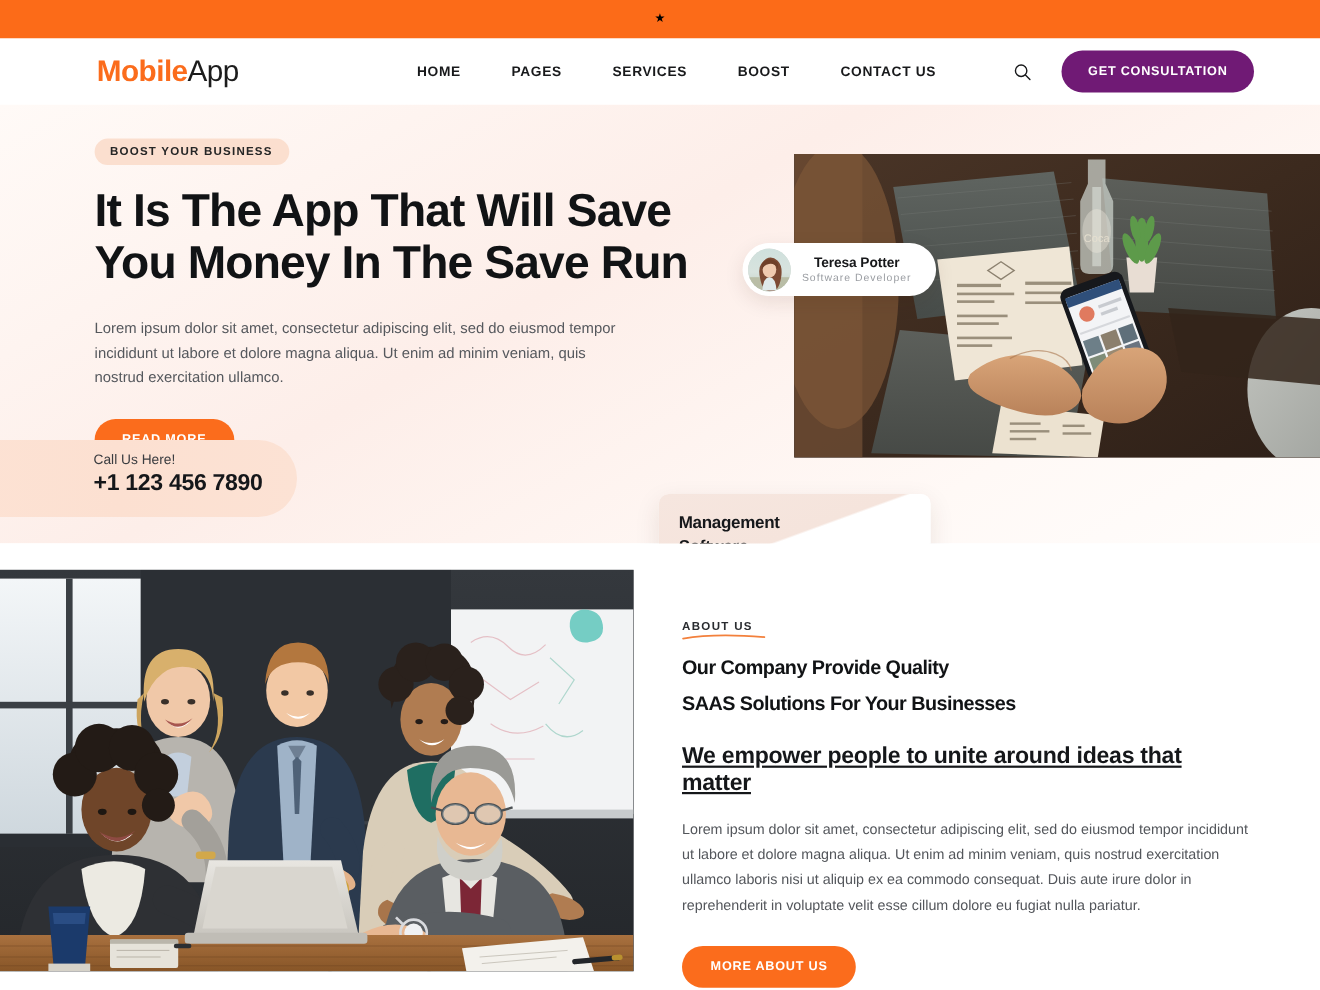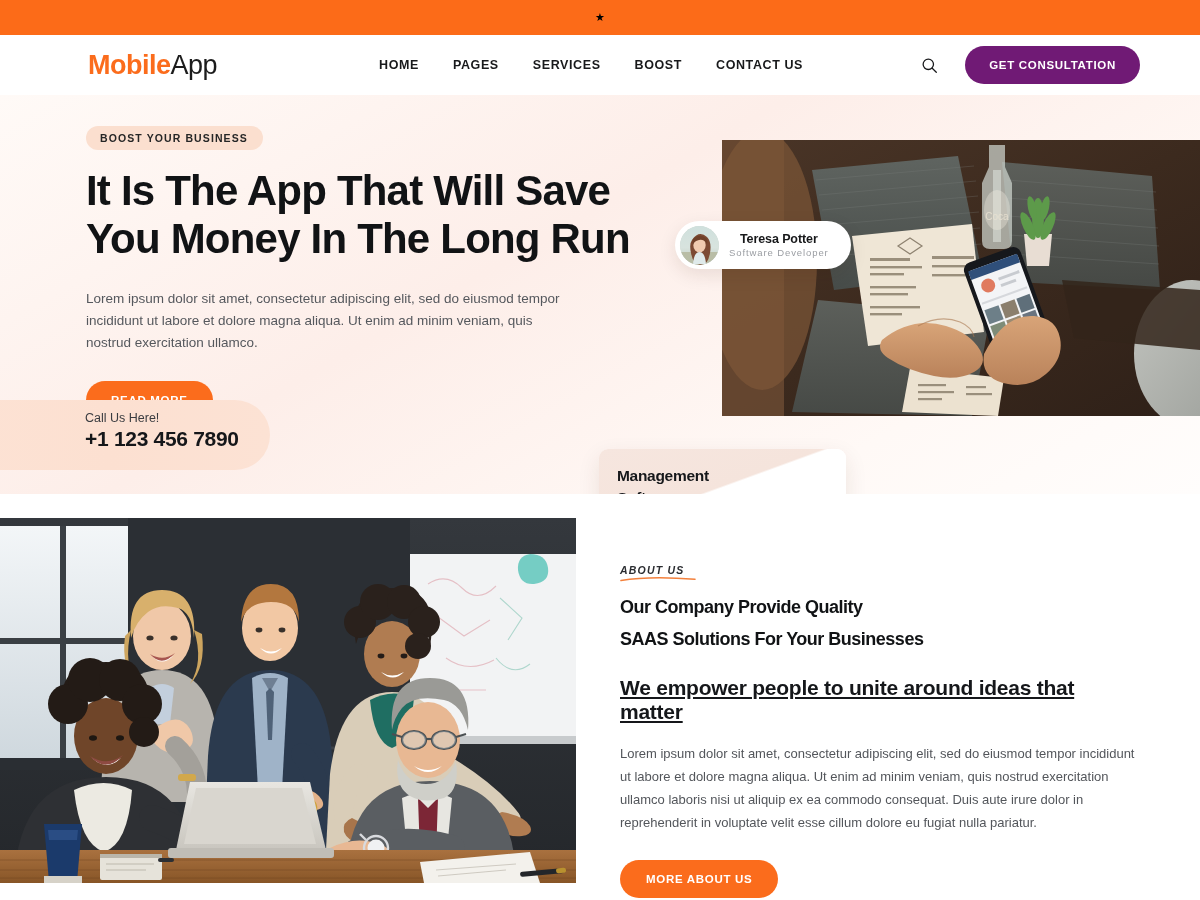--- a/index.html
+++ b/index.html
@@ -43,21 +43,21 @@
     font-weight: 700;
     letter-spacing: -0.5px;
     white-space: nowrap;
   }
   .logo-mobile { color: #fb6c1c; }
   .logo-app { color: #1c1c1c; font-weight: 400; }
 
   .main-nav {
     display: flex;
     align-items: center;
-    gap: 34px;
+    gap: 46px;
     margin-left: 162px;
   }
   .nav-item {
     font-size: 12.5px;
     font-weight: 700;
     color: #18191b;
     letter-spacing: 0.6px;
     text-decoration: none;
     white-space: nowrap;
     cursor: pointer;
@@ -267,21 +267,20 @@
     width: 520px;
   }
   .about-eyebrow {
     font-size: 10.5px;
     font-weight: 700;
     color: #2a2c30;
     letter-spacing: 1.2px;
     position: relative;
     display: inline-block;
     padding-bottom: 5px;
-    font-style: italic;
   }
   .eyebrow-underline {
     position: absolute;
     left: 0; bottom: -2px;
     width: 76px; height: 8px;
   }
   .about-title {
     margin-top: 10px;
     font-size: 18px;
     line-height: 32px;
@@ -459,21 +458,21 @@
       <ellipse cx="470" cy="214" rx="58" ry="74" fill="url(#chairG)"></ellipse>
 
       <polygon points="340,140 478,150 478,210 352,198" fill="#33241a" opacity="0.85"></polygon>
     </svg>
   </div>
 
   <div class="hero-left">
     <div class="badge">BOOST YOUR BUSINESS</div>
     <h1 class="hero-title">
       <span>It Is The App That Will Save</span><br>
-      <span>You Money In The Long Run</span>
+      <span>You Money In The Save Run</span>
     </h1>
     <p class="hero-desc">Lorem ipsum dolor sit amet, consectetur adipiscing elit, sed do eiusmod tempor incididunt ut labore et dolore magna aliqua. Ut enim ad minim veniam, quis nostrud exercitation ullamco.</p>
     <button class="read-more-btn">READ MORE</button>
   </div>
 
   <div class="callus-pill">
     <div class="callus-label">Call Us Here!</div>
     <div class="callus-number">+1 123 456 7890</div>
   </div>
 

